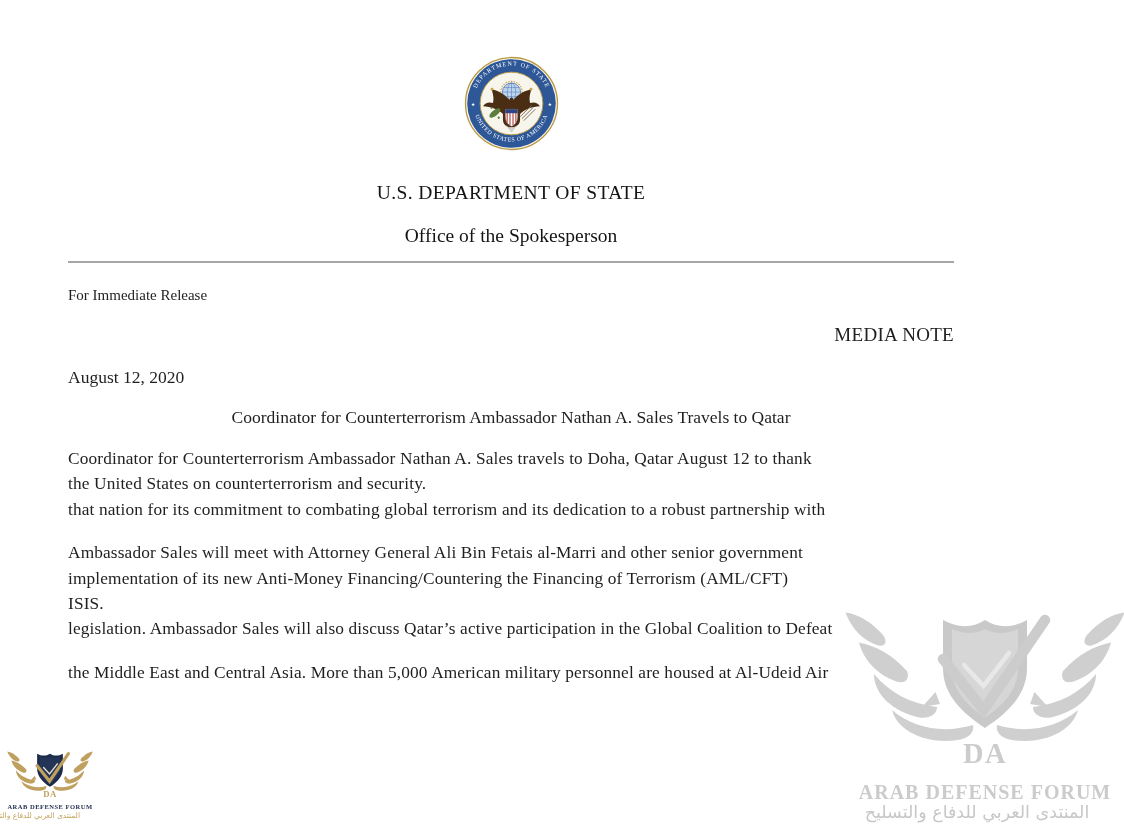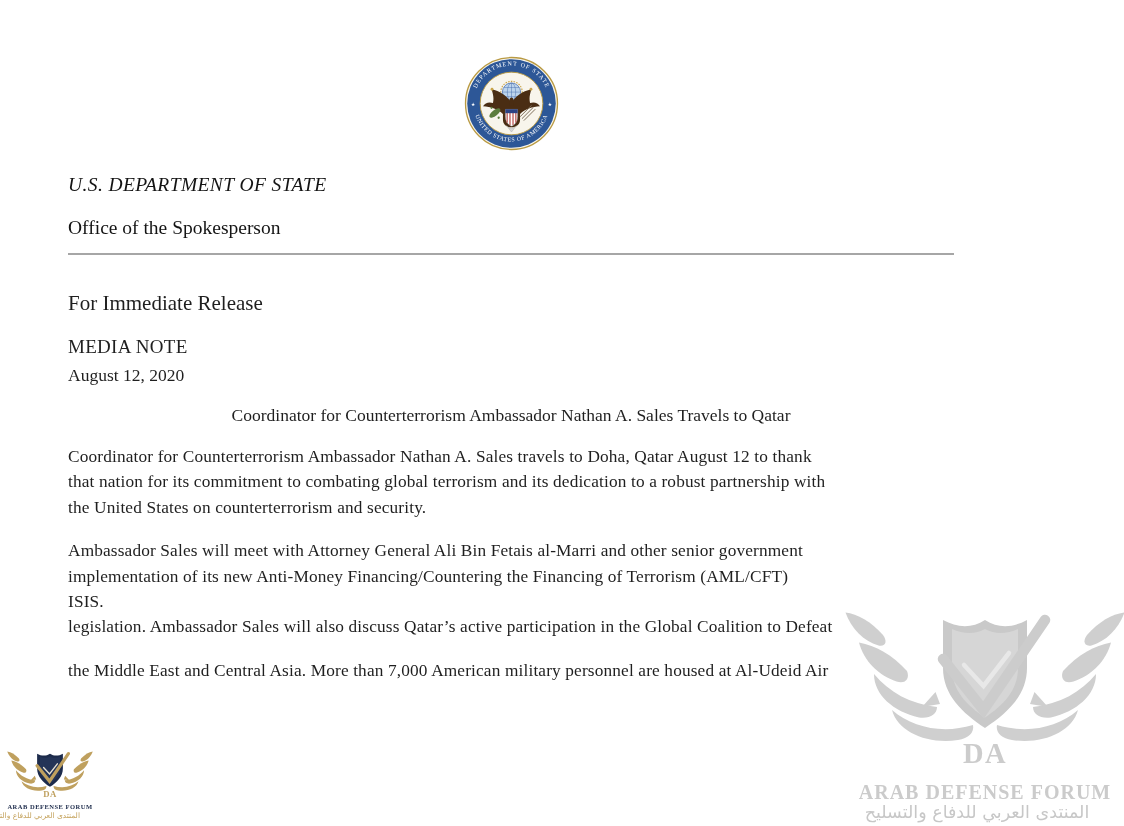--- a/index.html
+++ b/index.html
@@ -15,33 +15,33 @@
   }
   .content {
     position: absolute;
     left: 68px;
     top: 0;
     width: 886px;
     z-index: 2;
   }
   .seal-wrap { text-align: center; margin-top: 56px; height: 96px; }
   .h-agency {
-    margin-top: 22px; text-align: left;
-    font-size: 19.5px; letter-spacing: 0.4px; color: #141414; font-style: italic;
+    margin-top: 30px; text-align: center;
+    font-size: 19.5px; letter-spacing: 0.4px; color: #141414;
   }
   .h-office {
-    margin-top: 21px; 
+    margin-top: 21px; text-align: center;
     font-size: 19.5px; color: #141414;
   }
   .divider {
     margin-top: 14px; border: none; border-top: 2px solid #a6a6a6; width: 100%;
   }
-  .release { margin-top: 36px; font-size: 21px; }
-  .media-note { margin-top: 20px; text-align: left; font-size: 19px; letter-spacing: 0.3px; }
-  .date-line { margin-top: 7px; font-size: 17.5px; }
+  .release { margin-top: 24px; font-size: 15px; }
+  .media-note { margin-top: 20px; text-align: right; font-size: 19px; letter-spacing: 0.3px; }
+  .date-line { margin-top: 21px; font-size: 17.5px; }
   .doc-title { margin-top: 19px; text-align: center; font-size: 17.5px; }
   .para { margin-top: 18px; }
   .para .line {
     font-size: 17.3px;
     line-height: 25.4px;
     white-space: nowrap;
     letter-spacing: 0.15px;
   }
 
   
@@ -219,29 +219,29 @@
     <div class="h-office">Office of the Spokesperson</div>
     <hr class="divider">
 
     <div class="release">For Immediate Release</div>
     <div class="media-note">MEDIA NOTE</div>
     <div class="date-line">August 12, 2020</div>
     <div class="doc-title">Coordinator for Counterterrorism Ambassador Nathan A. Sales Travels to Qatar</div>
 
     <div class="para">
       <div class="line">Coordinator for Counterterrorism Ambassador Nathan A. Sales travels to Doha, Qatar August 12 to thank</div>
+      <div class="line">the United States on counterterrorism and security.</div>
       <div class="line">that nation for its commitment to combating global terrorism and its dedication to a robust partnership with</div>
-      <div class="line">the United States on counterterrorism and security.</div>
     </div>
 
     <div class="para">
       <div class="line">Ambassador Sales will meet with Attorney General Ali Bin Fetais al-Marri and other senior government</div>
       <div class="line">implementation of its new Anti-Money Financing/Countering the Financing of Terrorism (AML/CFT)</div>
       <div class="line">ISIS.</div>
       <div class="line">legislation. Ambassador Sales will also discuss Qatar’s active participation in the Global Coalition to Defeat</div>
     </div>
 
     <div class="para">
-      <div class="line">the Middle East and Central Asia. More than 7,000 American military personnel are housed at Al-Udeid Air</div>
+      <div class="line">the Middle East and Central Asia. More than 5,000 American military personnel are housed at Al-Udeid Air</div>
     </div>
 
   </div>
 </div>
 
 </body></html>

